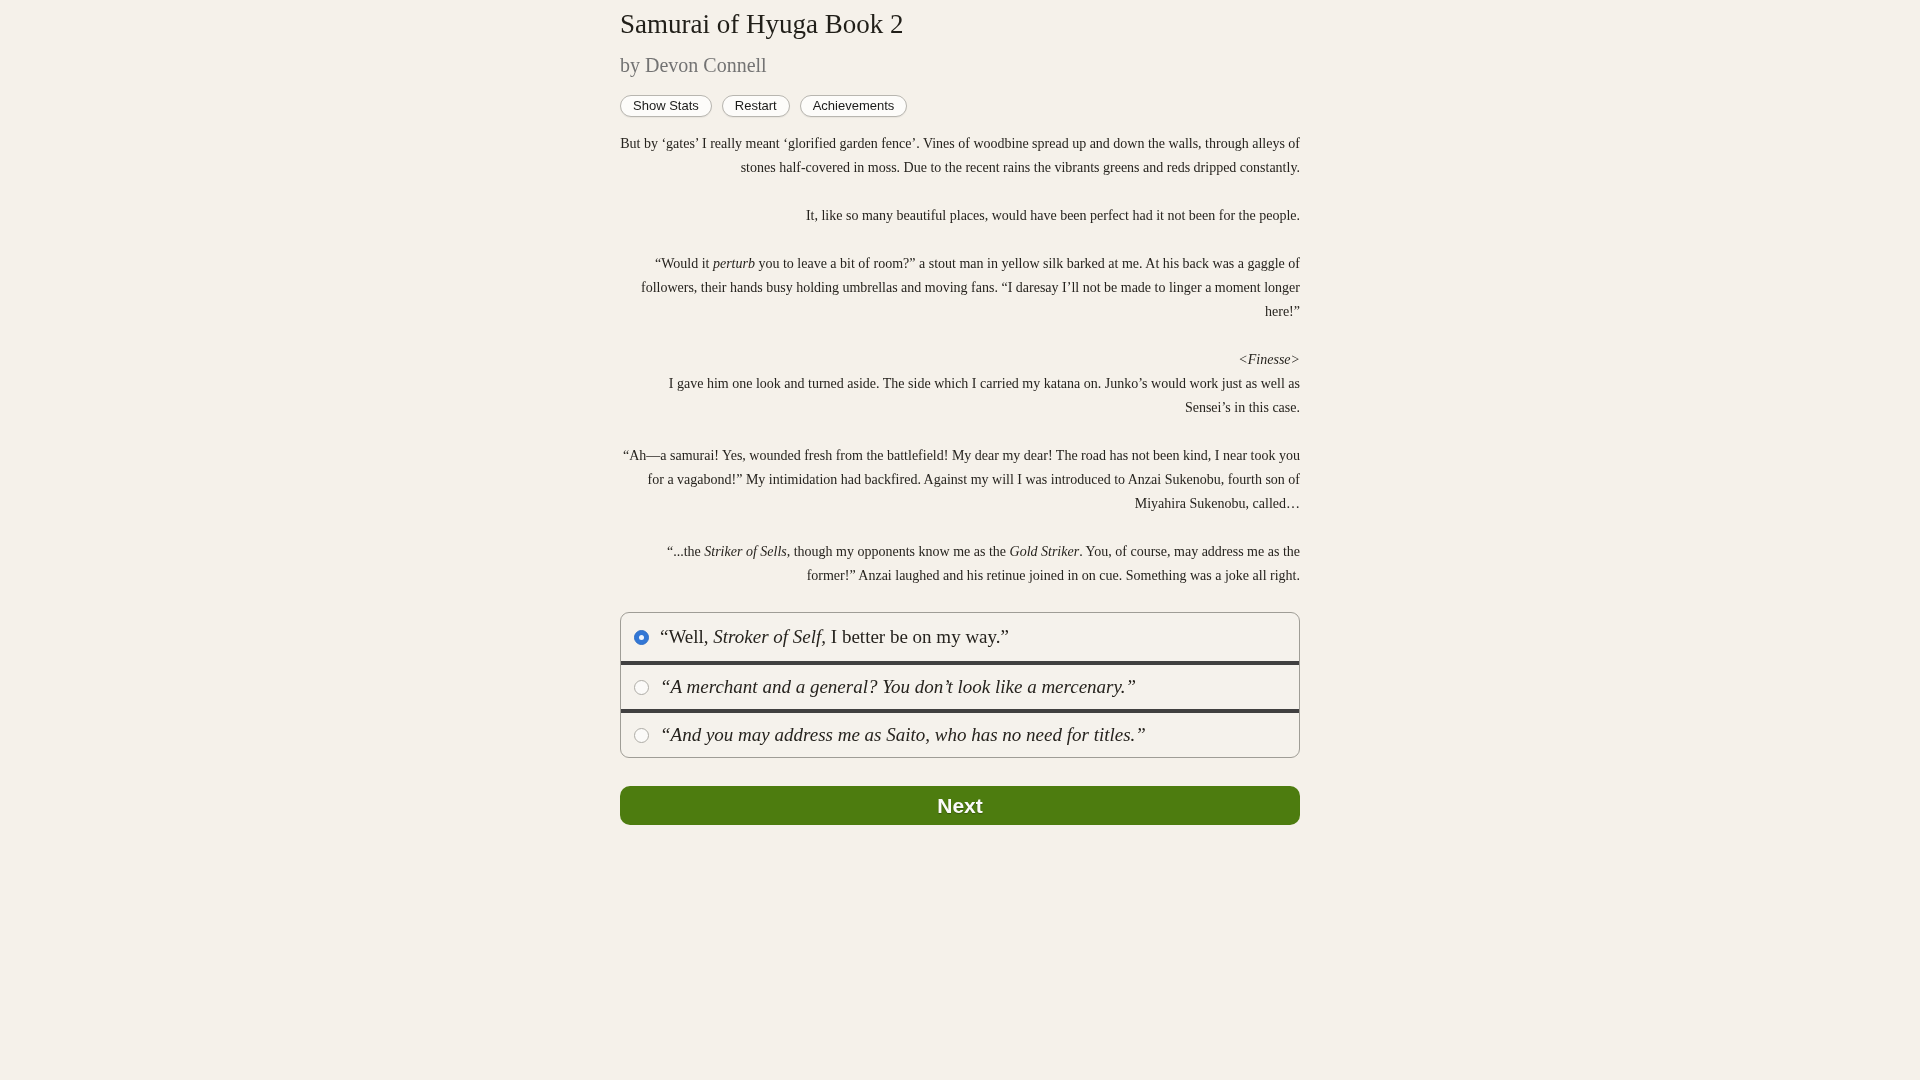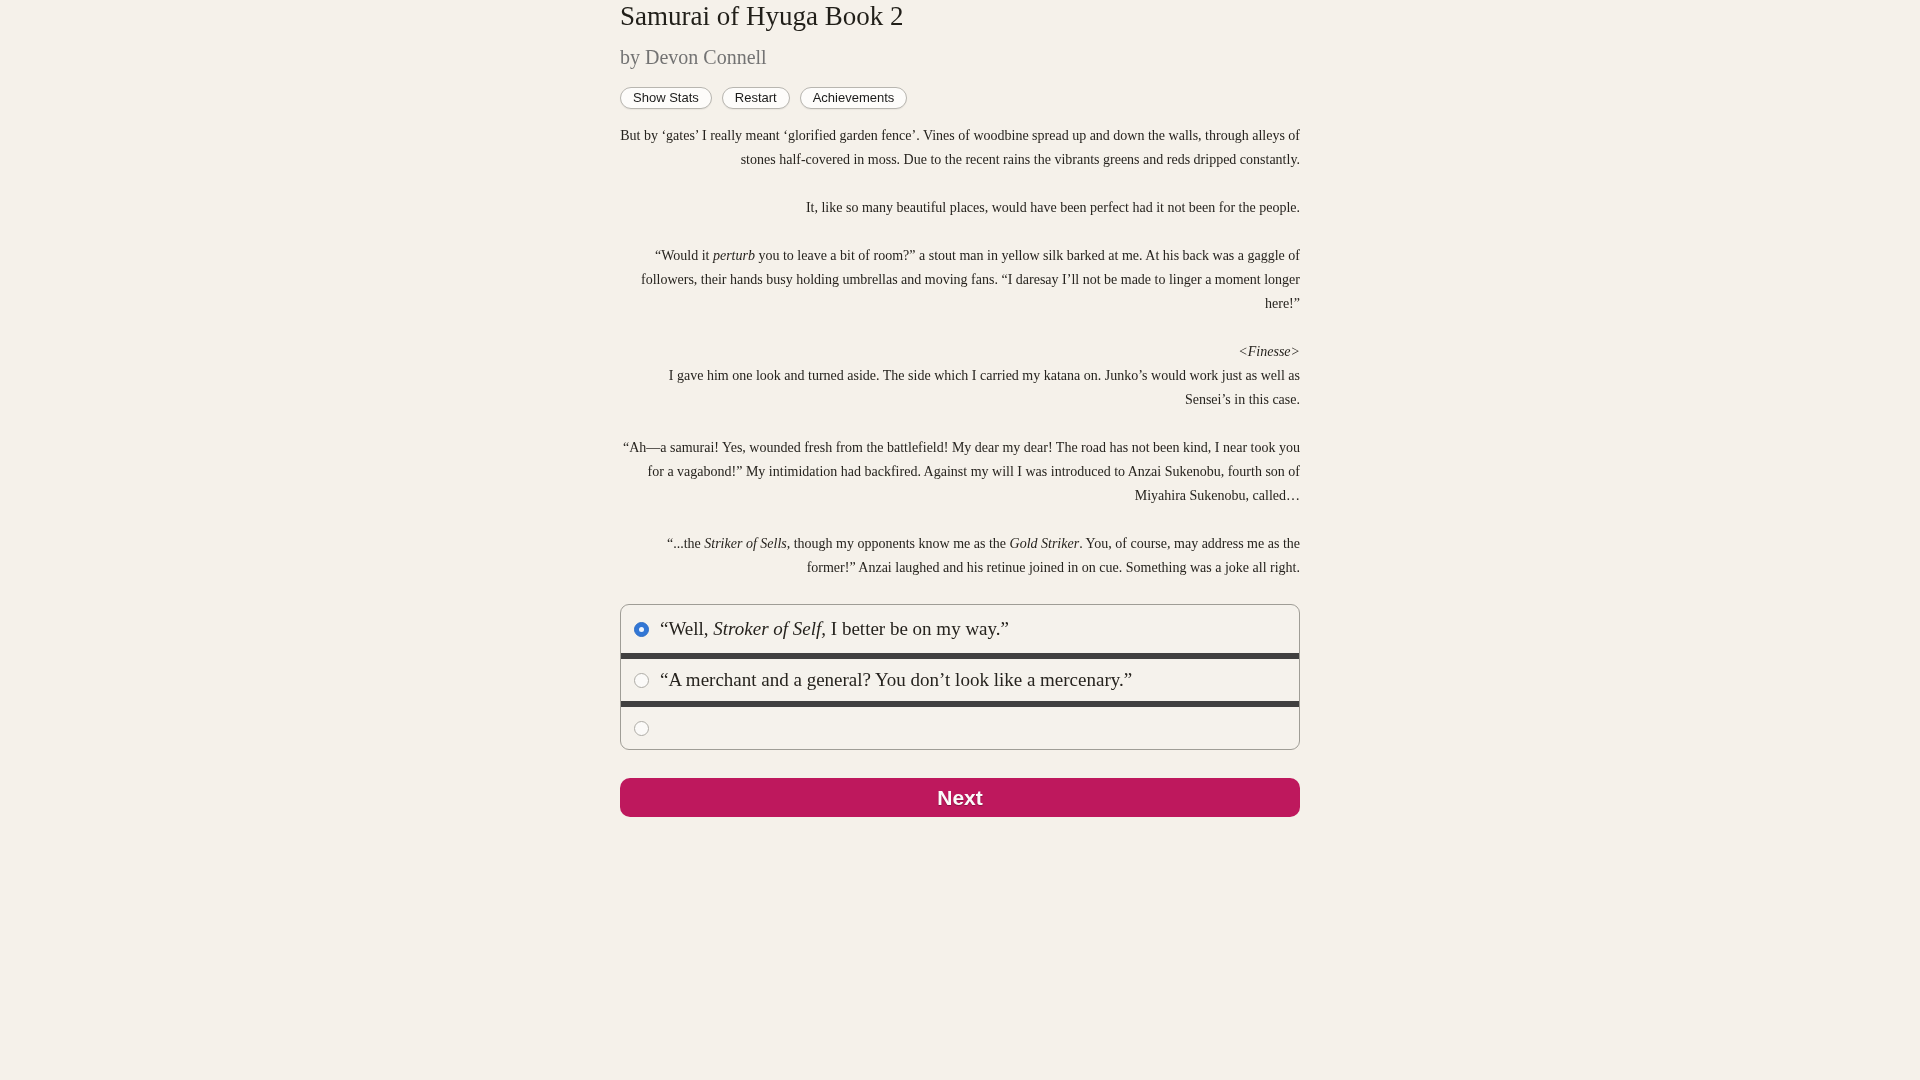--- a/index.html
+++ b/index.html
@@ -7,21 +7,21 @@
   body {
     width: 1920px;
     height: 1080px;
     background: #f5f1ea;
     font-family: "Liberation Serif", serif;
     color: #26231e;
     overflow: hidden;
   }
   .content {
     width: 680px;
-    margin: 0 auto;
+    margin: 8px auto;
   }
   h1.game-title {
     font-size: 27px;
     line-height: 32px;
     font-weight: 400;
     margin: 0;
     color: #211f19;
   }
   .byline {
     font-size: 20px;
@@ -63,21 +63,21 @@
     text-align: center;
   }
   .choice-row {
     min-height: 48px;
     display: flex;
     align-items: center;
     gap: 11px;
     padding: 0 13px;
     cursor: pointer;
   }
-  .choice-row + .choice-row { border-top: 6px solid #404040; }
+  .choice-row + .choice-row { border-top: 4px solid #404040; font-style: italic; }
   .radio {
     width: 15px;
     height: 15px;
     border-radius: 50%;
     flex-shrink: 0;
     background: #fbfaf8;
     border: 1px solid #aeaca6;
     position: relative;
   }
   .radio.selected {
@@ -96,21 +96,21 @@
   .choice-text {
     font-size: 19px;
     line-height: 24px;
     color: #26231e;
   }
   .next-btn {
     display: block;
     width: 100%;
     margin-top: 28px;
     height: 39px;
-    background: #be185d;
+    background: #4d7c0f;
     border: none;
     border-radius: 10px;
     color: #fbfbfa;
     font-family: "Liberation Sans", sans-serif;
     font-size: 21px;
     font-weight: bold;
     text-shadow: 0 1px 1px rgba(0,0,0,0.3);
     cursor: pointer;
   }
 </style>
@@ -142,18 +142,19 @@
       <label class="choice-row">
         <span class="radio selected"></span>
         <span class="choice-text">“Well, <em>Stroker of Self,</em> I better be on my way.”</span>
       </label>
       <label class="choice-row">
         <span class="radio"></span>
         <span class="choice-text">“A merchant and a general? You don’t look like a mercenary.”</span>
       </label>
       <label class="choice-row">
         <span class="radio"></span>
+        <span class="choice-text">“And you may address me as Saito, who has no need for titles.”</span>
       </label>
     </form>
 
   <button class="next-btn">Next</button>
 
 </div>
 
 </body></html>

